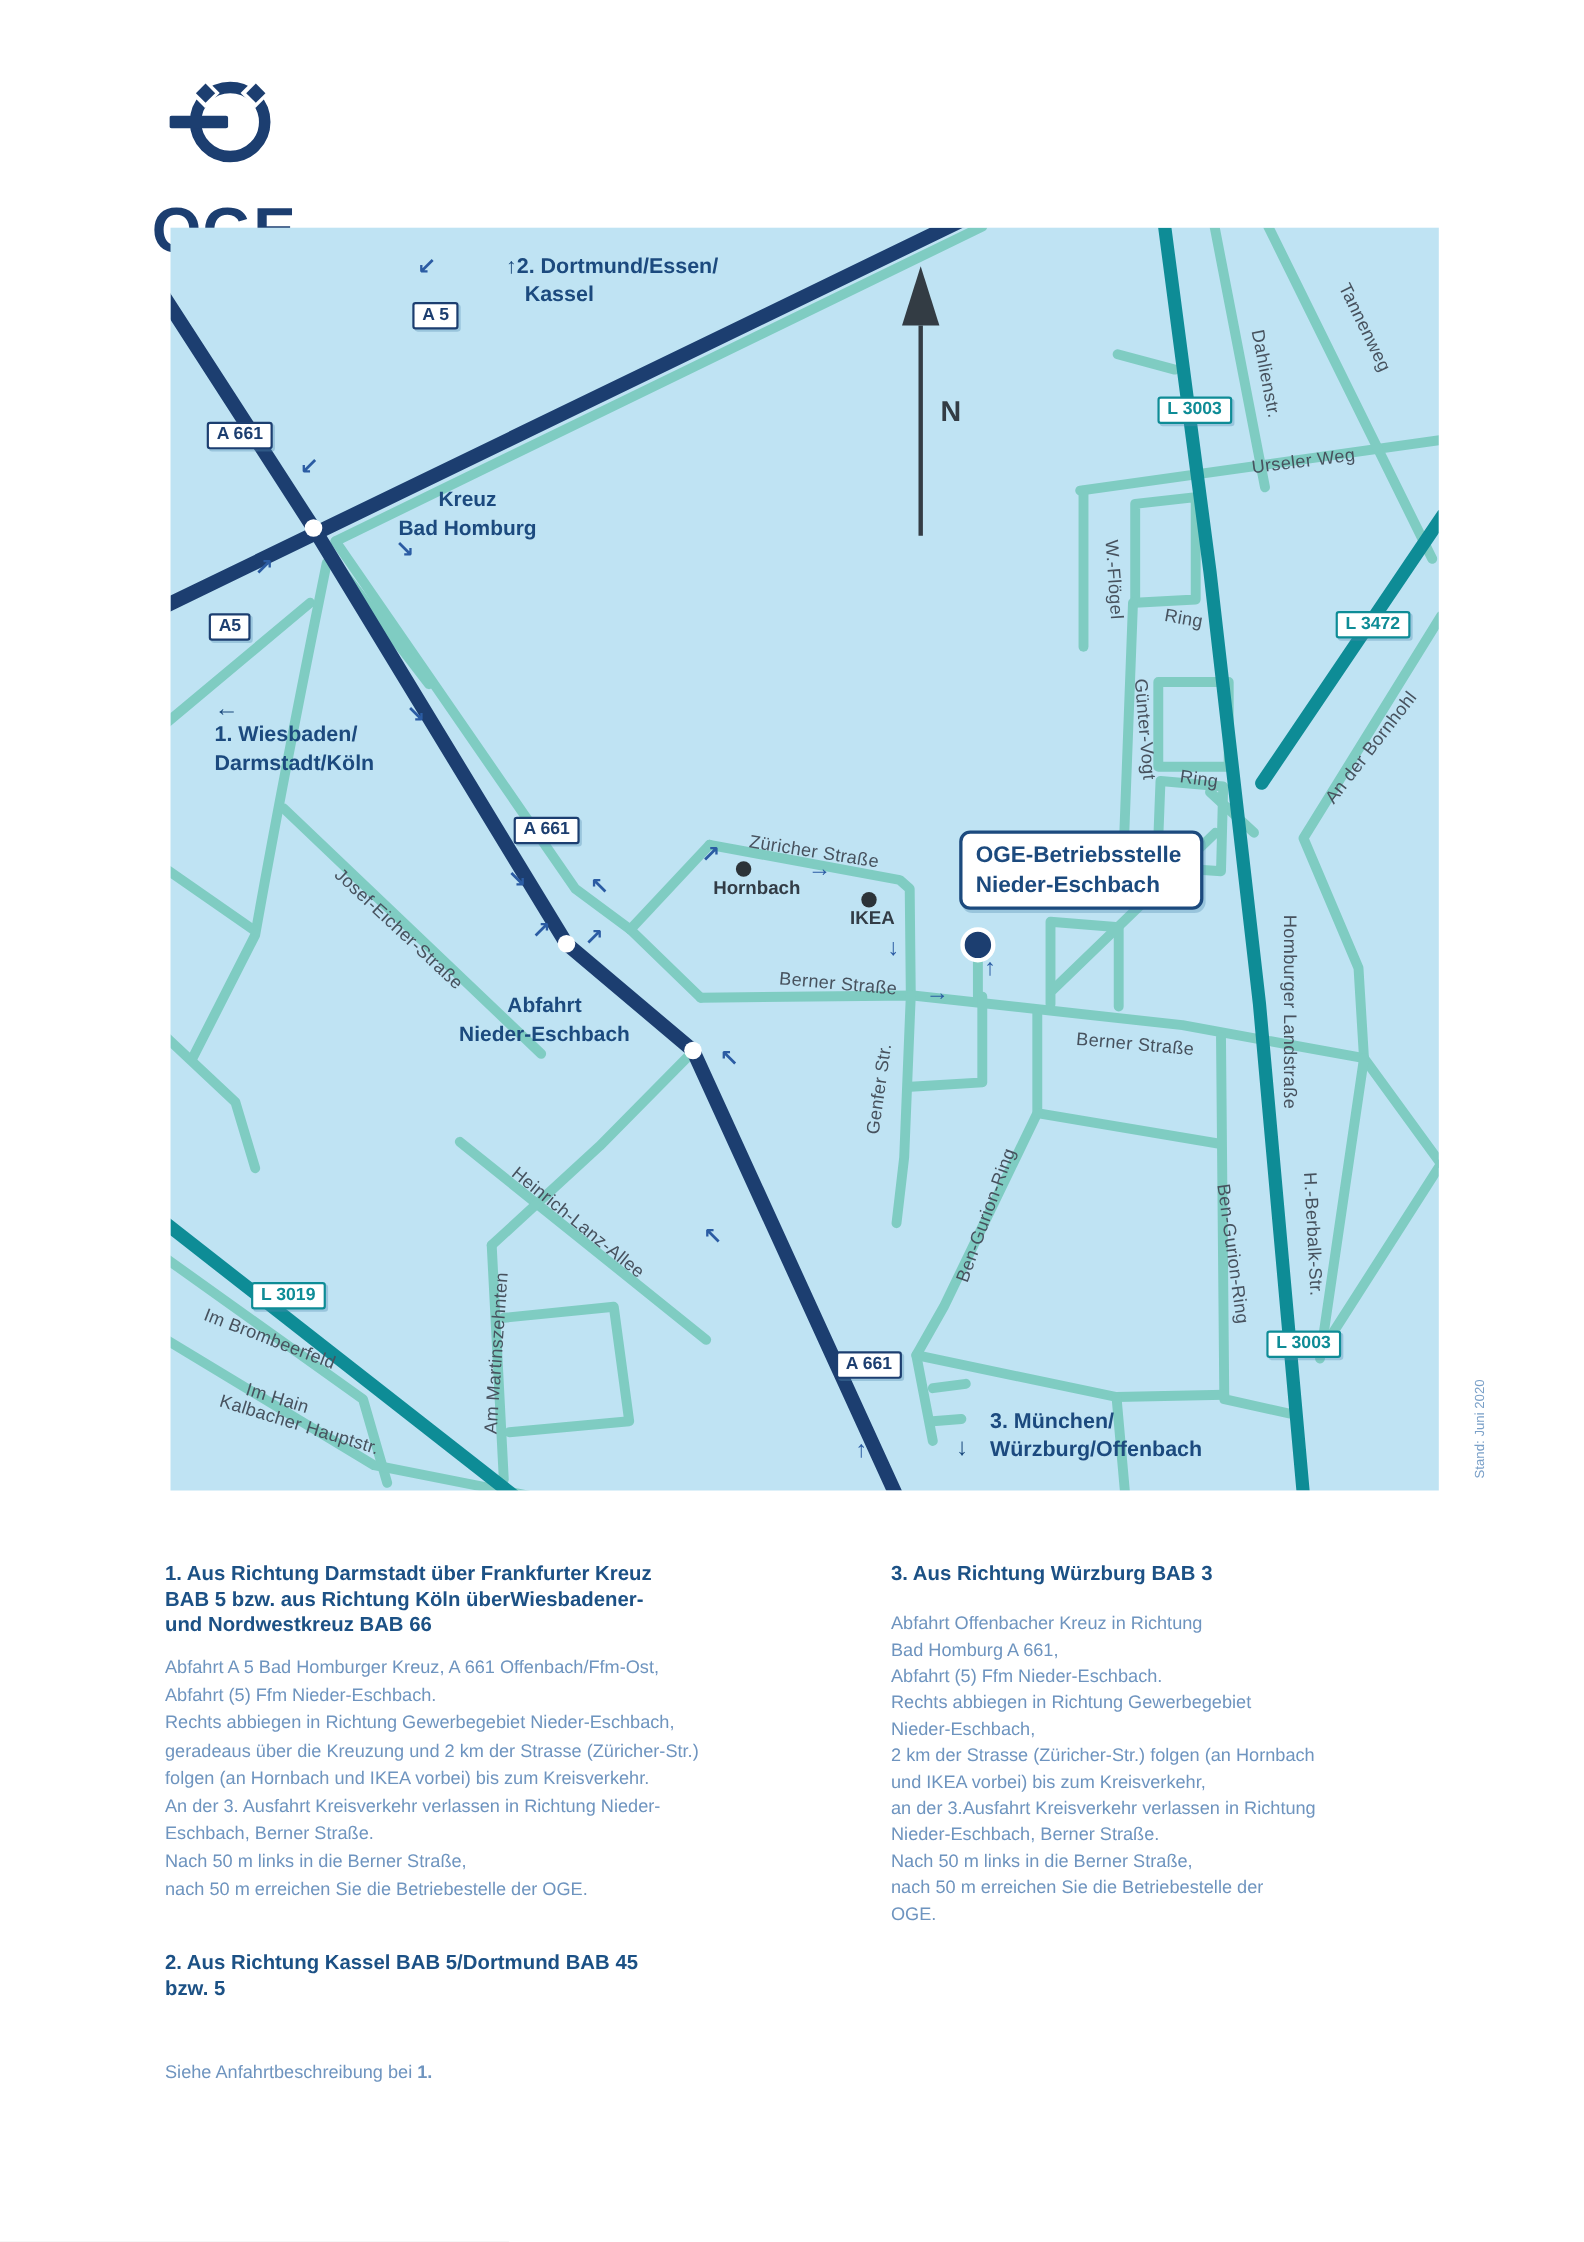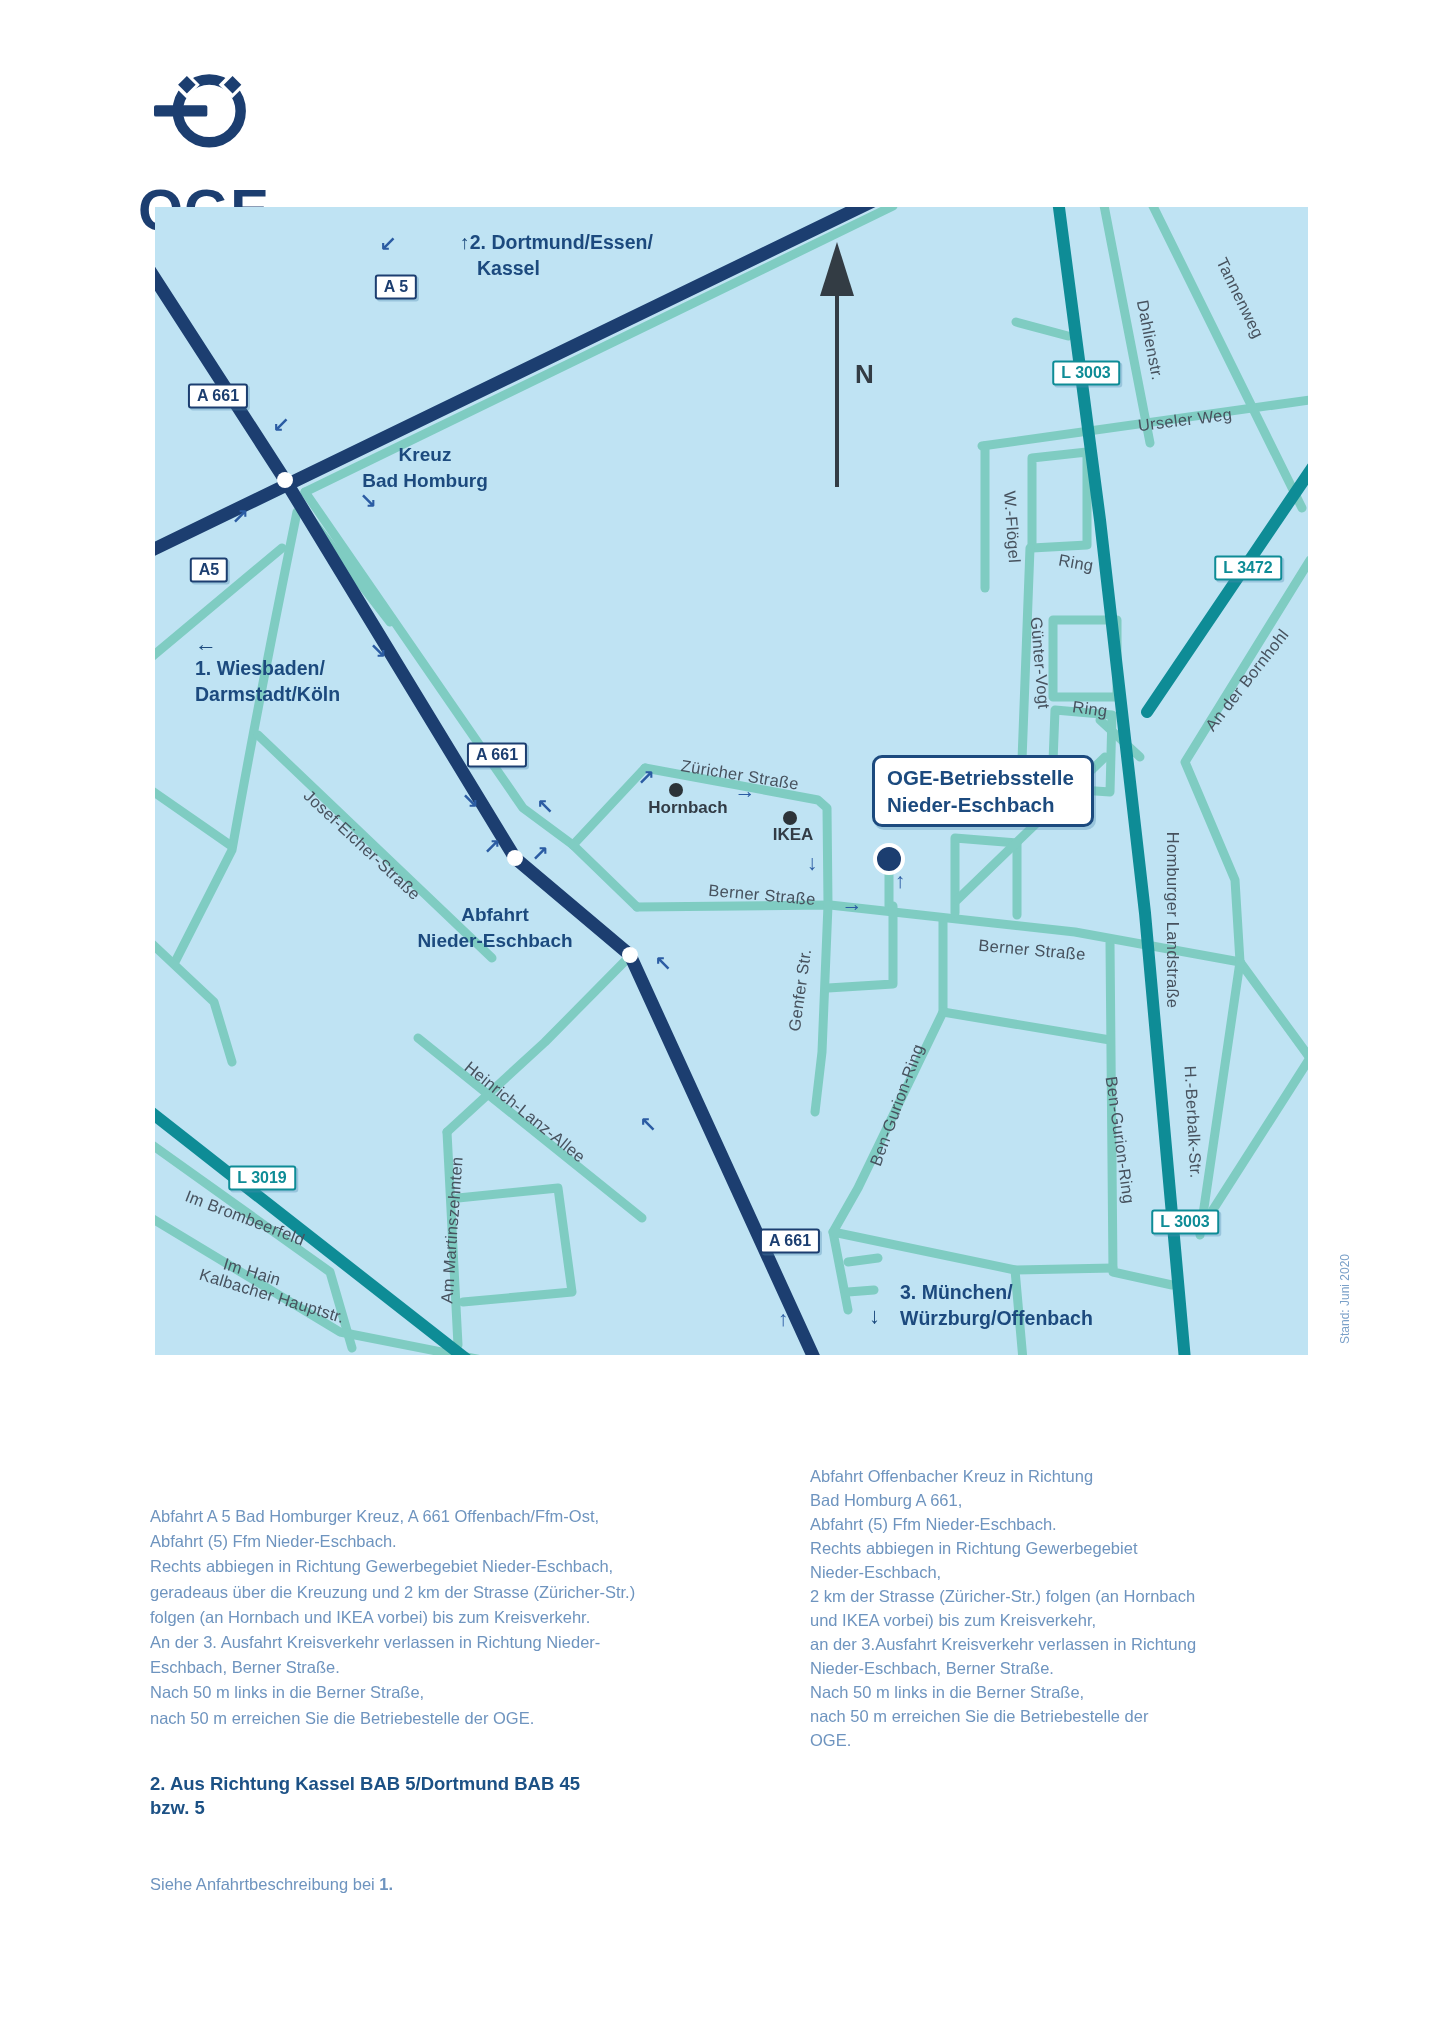--- a/index.html
+++ b/index.html
@@ -206,36 +206,40 @@
     <div class="mar" style="left:491px;top:570px;">↗</div>
     <div class="mar" style="left:590px;top:583px;">→</div>
     <div class="mar" style="left:657px;top:655px;">↓</div>
     <div class="mar" style="left:745px;top:673px;">↑</div>
     <div class="mar" style="left:508px;top:756px;">↖</div>
     <div class="mar" style="left:493px;top:917px;">↖</div>
     <div class="mar" style="left:628px;top:1111px;">↑</div>
     <div class="mar" style="left:697px;top:696px;">→</div>
   </div>
 
+  <div class="h-sec" style="left:150px;top:1418px;width:580px;">1. Aus Richtung Darmstadt über Frankfurter Kreuz
+BAB 5 bzw. aus Richtung Köln überWiesbadener-
+und Nordwestkreuz BAB 66</div>
   <div class="body-sec" style="left:150px;top:1504px;width:590px;">Abfahrt A 5 Bad Homburger Kreuz, A 661 Offenbach/Ffm-Ost,
 Abfahrt (5) Ffm Nieder-Eschbach.
 Rechts abbiegen in Richtung Gewerbegebiet Nieder-Eschbach,
 geradeaus über die Kreuzung und 2 km der Strasse (Züricher-Str.)
 folgen (an Hornbach und IKEA vorbei) bis zum Kreisverkehr.
 An der 3. Ausfahrt Kreisverkehr verlassen in Richtung Nieder-
 Eschbach, Berner Straße.
 Nach 50 m links in die Berner Straße,
 nach 50 m erreichen Sie die Betriebestelle der OGE.</div>
 
   <div class="h-sec" style="left:150px;top:1772px;width:580px;">2. Aus Richtung Kassel BAB 5/Dortmund BAB 45
 bzw. 5</div>
   <div class="body-sec" style="left:150px;top:1847px;width:580px;">
     <span>Siehe Anfahrtbeschreibung bei </span><span class="bold">1.</span>
   </div>
 
+  <div class="h-sec" style="left:810px;top:1418px;width:560px;">3. Aus Richtung Würzburg BAB 3</div>
   <div class="body-sec" style="left:810px;top:1464px;width:560px;line-height:24px;">Abfahrt Offenbacher Kreuz in Richtung
 Bad Homburg A 661,
 Abfahrt (5) Ffm Nieder-Eschbach.
 Rechts abbiegen in Richtung Gewerbegebiet
 Nieder-Eschbach,
 2 km der Strasse (Züricher-Str.) folgen (an Hornbach
 und IKEA vorbei) bis zum Kreisverkehr,
 an der 3.Ausfahrt Kreisverkehr verlassen in Richtung
 Nieder-Eschbach, Berner Straße.
 Nach 50 m links in die Berner Straße,

